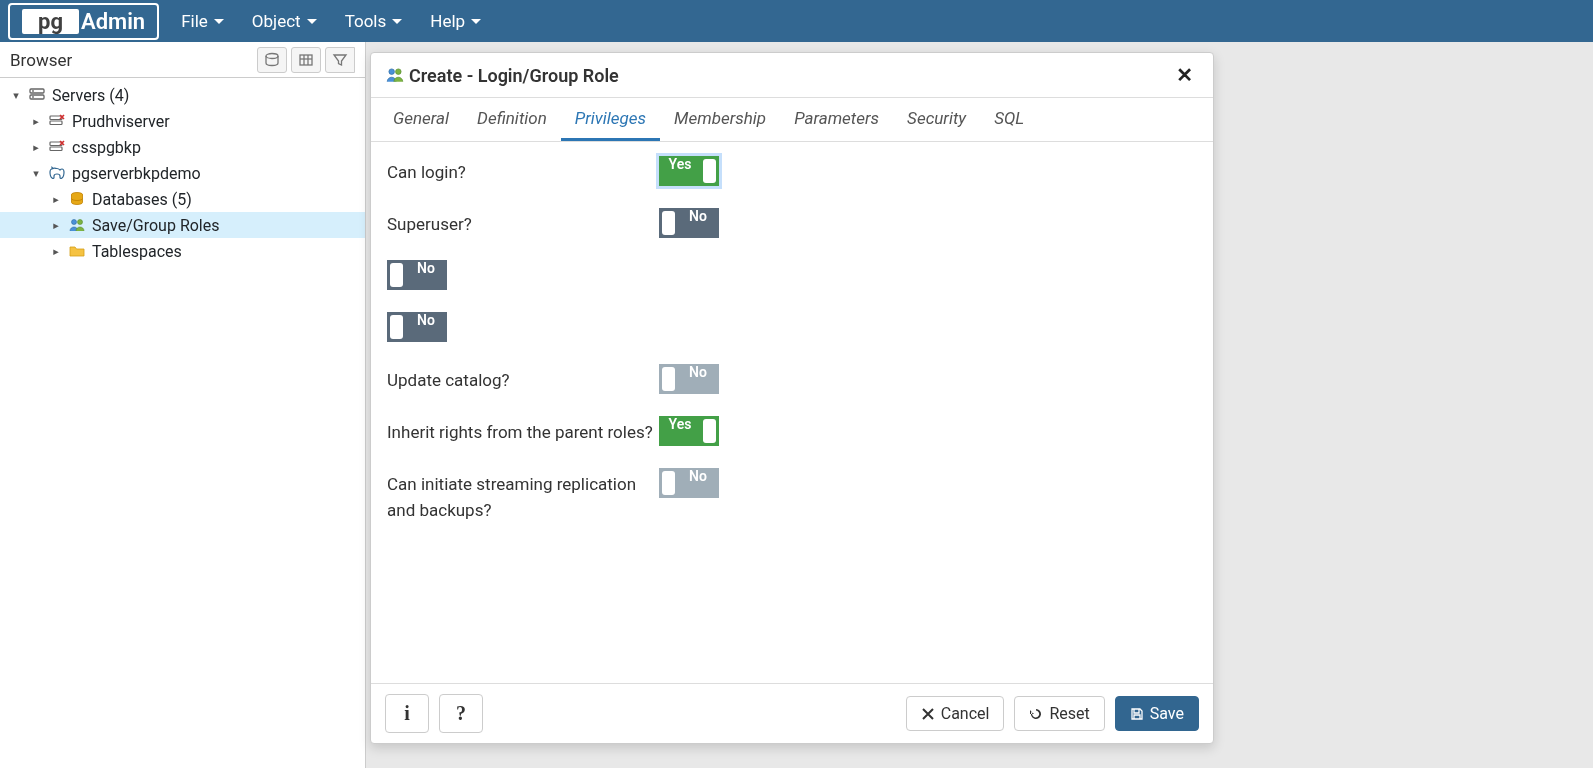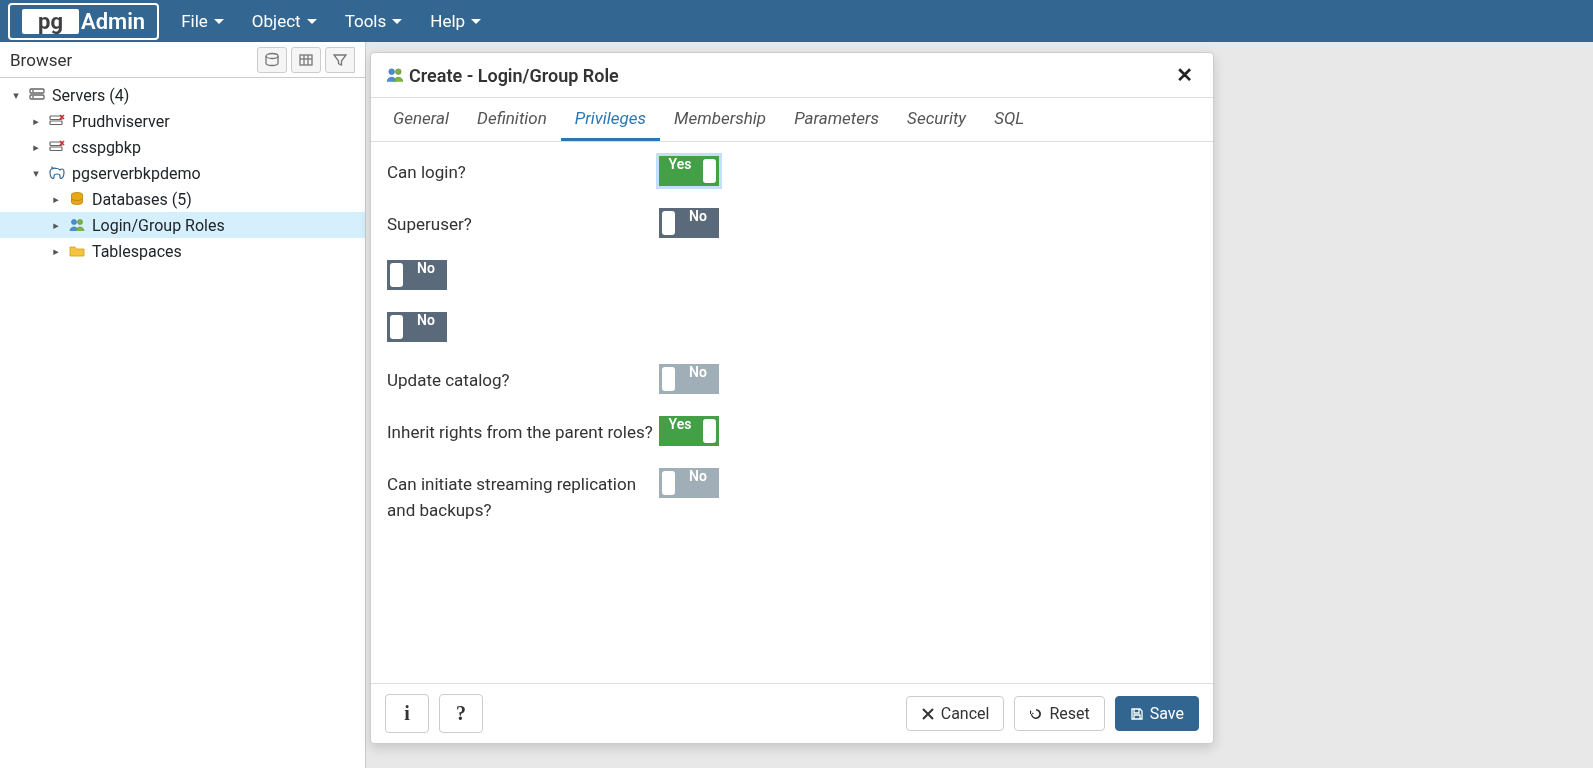--- a/index.html
+++ b/index.html
@@ -379,21 +379,21 @@
       <div class="tree-row indent-2 selected">
         <span class="tree-toggle">▸</span>
         <span class="tree-icon">
           <svg viewBox="0 0 18 18">
               <circle cx="6" cy="6" r="2.5" fill="#4a90d9" stroke="#2c6aa0" stroke-width="0.6"></circle>
               <circle cx="12" cy="6" r="2.5" fill="#7cb342" stroke="#558b2f" stroke-width="0.6"></circle>
               <path d="M2 15c0-2.5 2-4 4-4s4 1.5 4 4" fill="#4a90d9" stroke="#2c6aa0" stroke-width="0.6"></path>
               <path d="M8 15c0-2.5 2-4 4-4s4 1.5 4 4" fill="#7cb342" stroke="#558b2f" stroke-width="0.6"></path>
             </svg>
         </span>
-        <span class="tree-label">Login/Group Roles</span>
+        <span class="tree-label">Save/Group Roles</span>
       </div>
 
       <div class="tree-row indent-2">
         <span class="tree-toggle">▸</span>
         <span class="tree-icon">
           <svg viewBox="0 0 18 18">
               <path d="M2 5h5l1.5 2H16v7H2z" fill="#f5c242" stroke="#d4a017" stroke-width="0.8"></path>
             </svg>
         </span>
         <span class="tree-label">Tablespaces</span>

